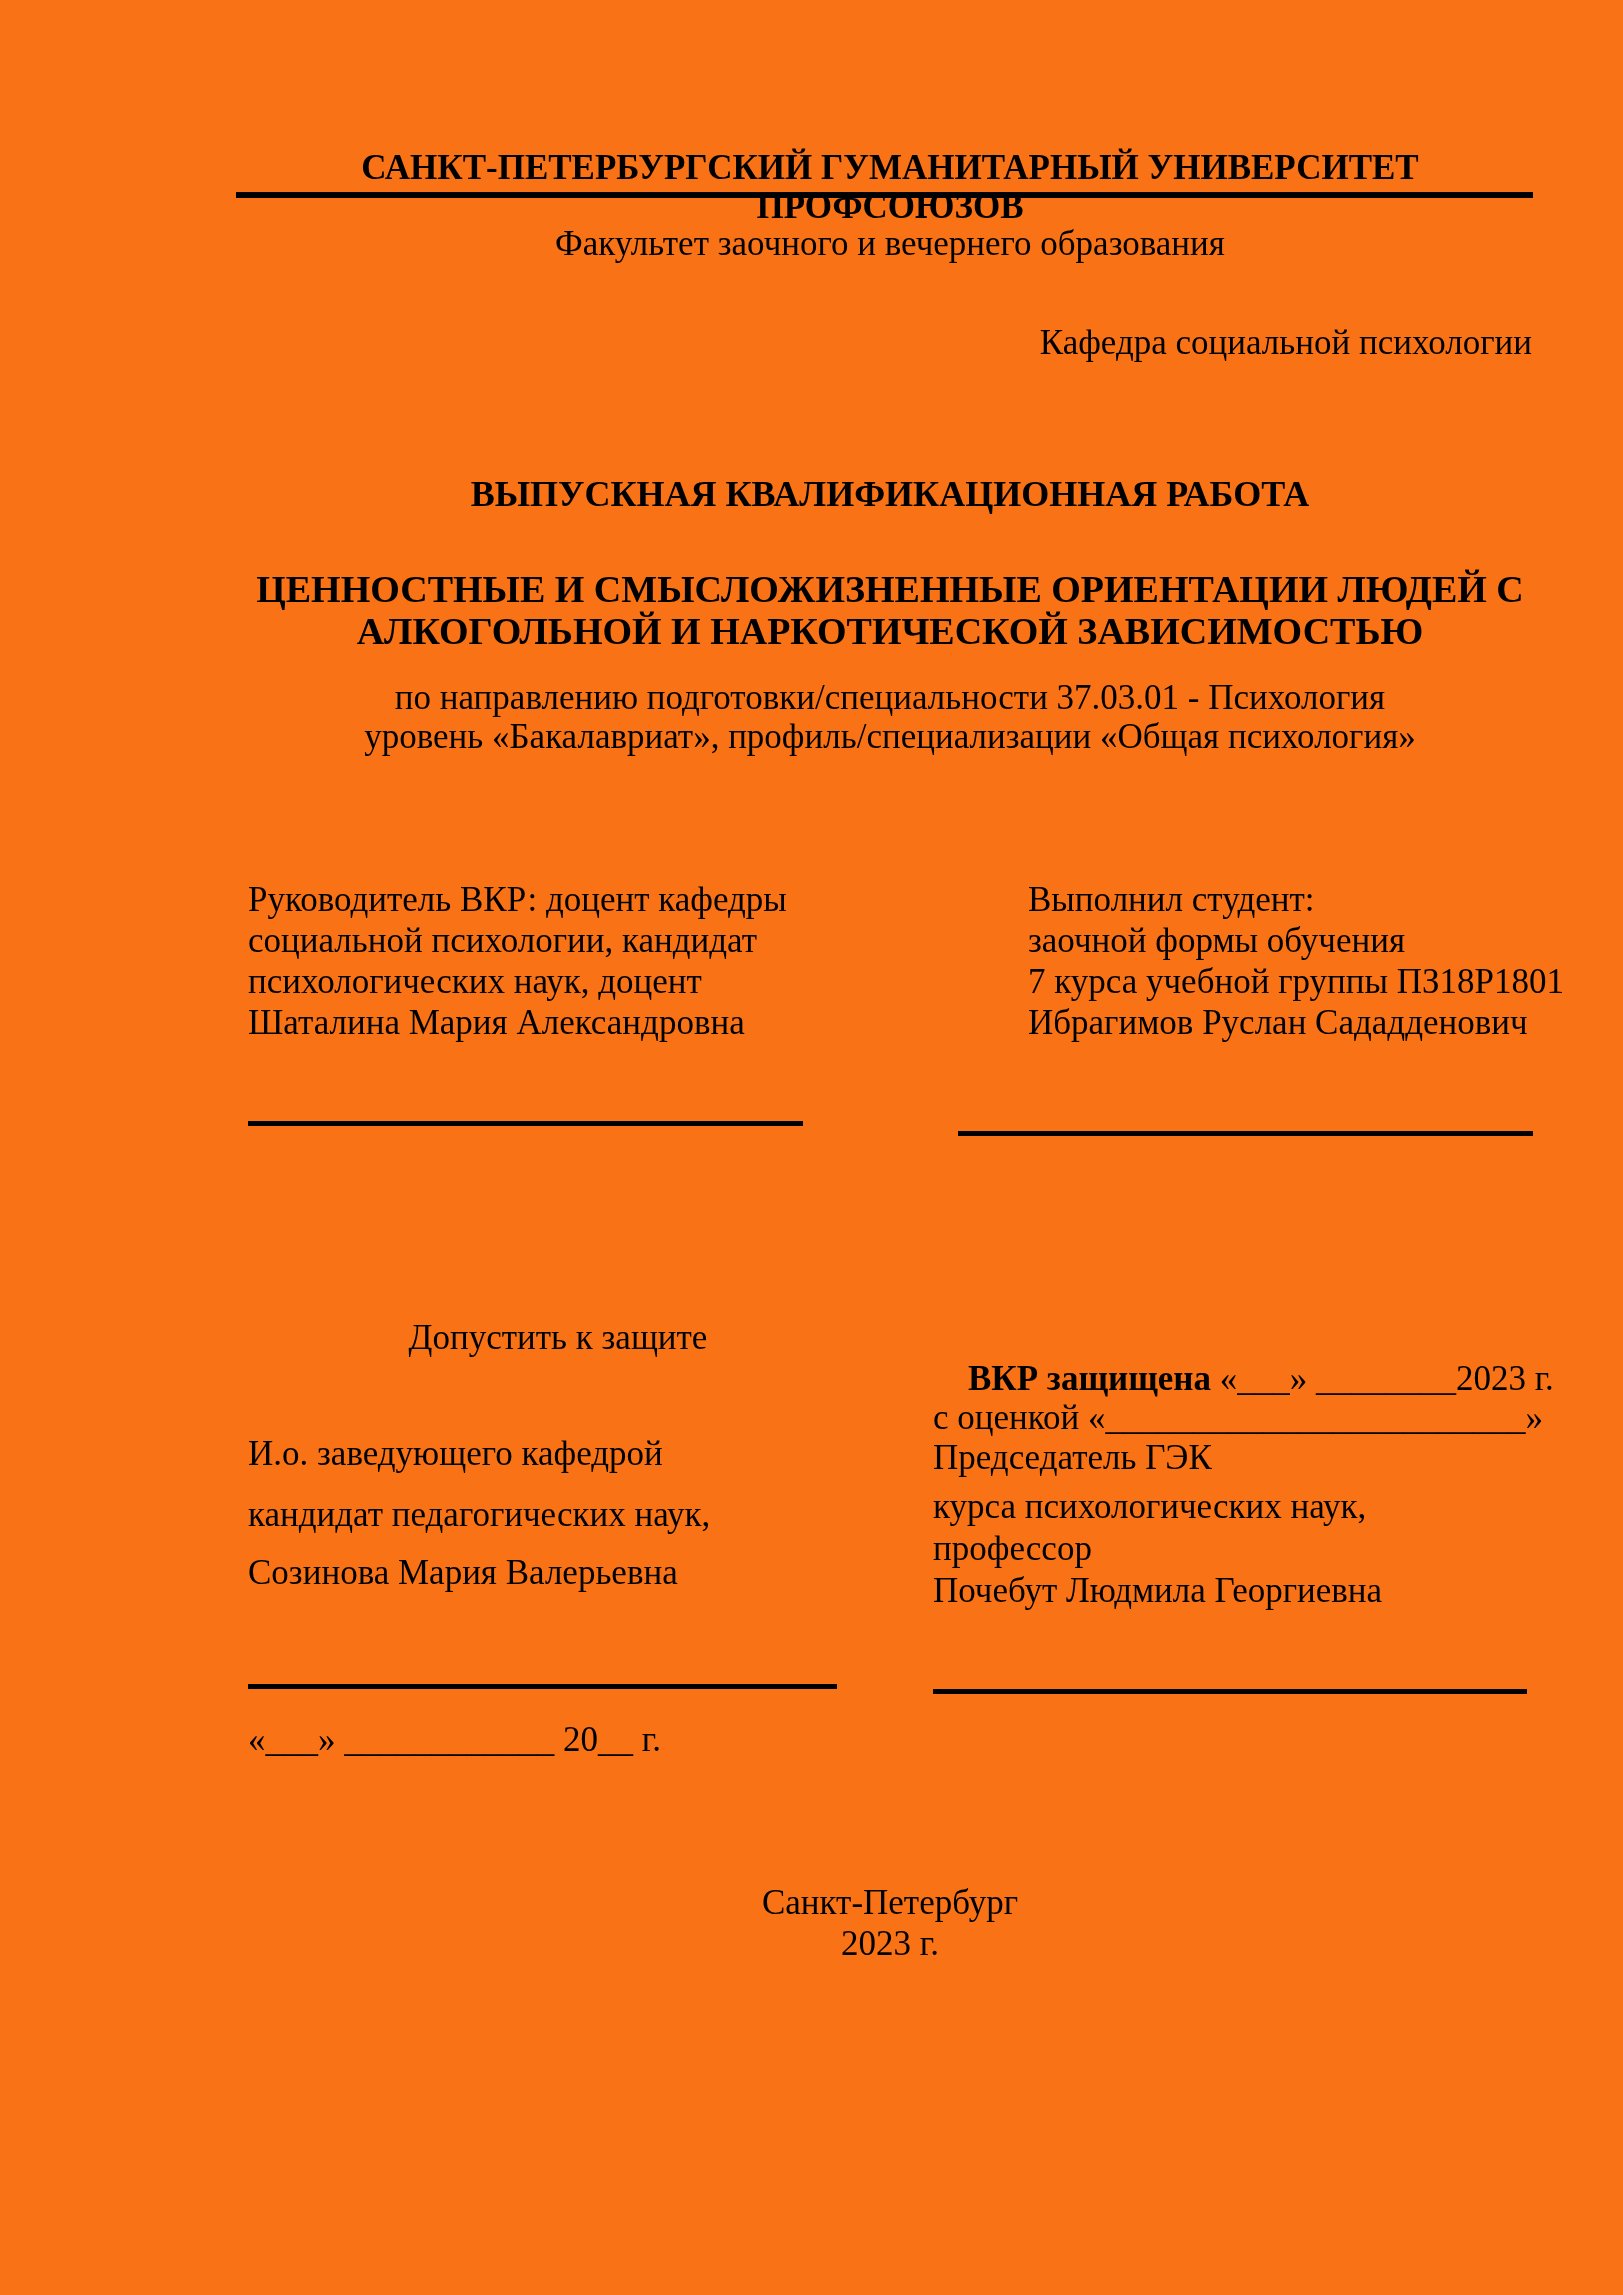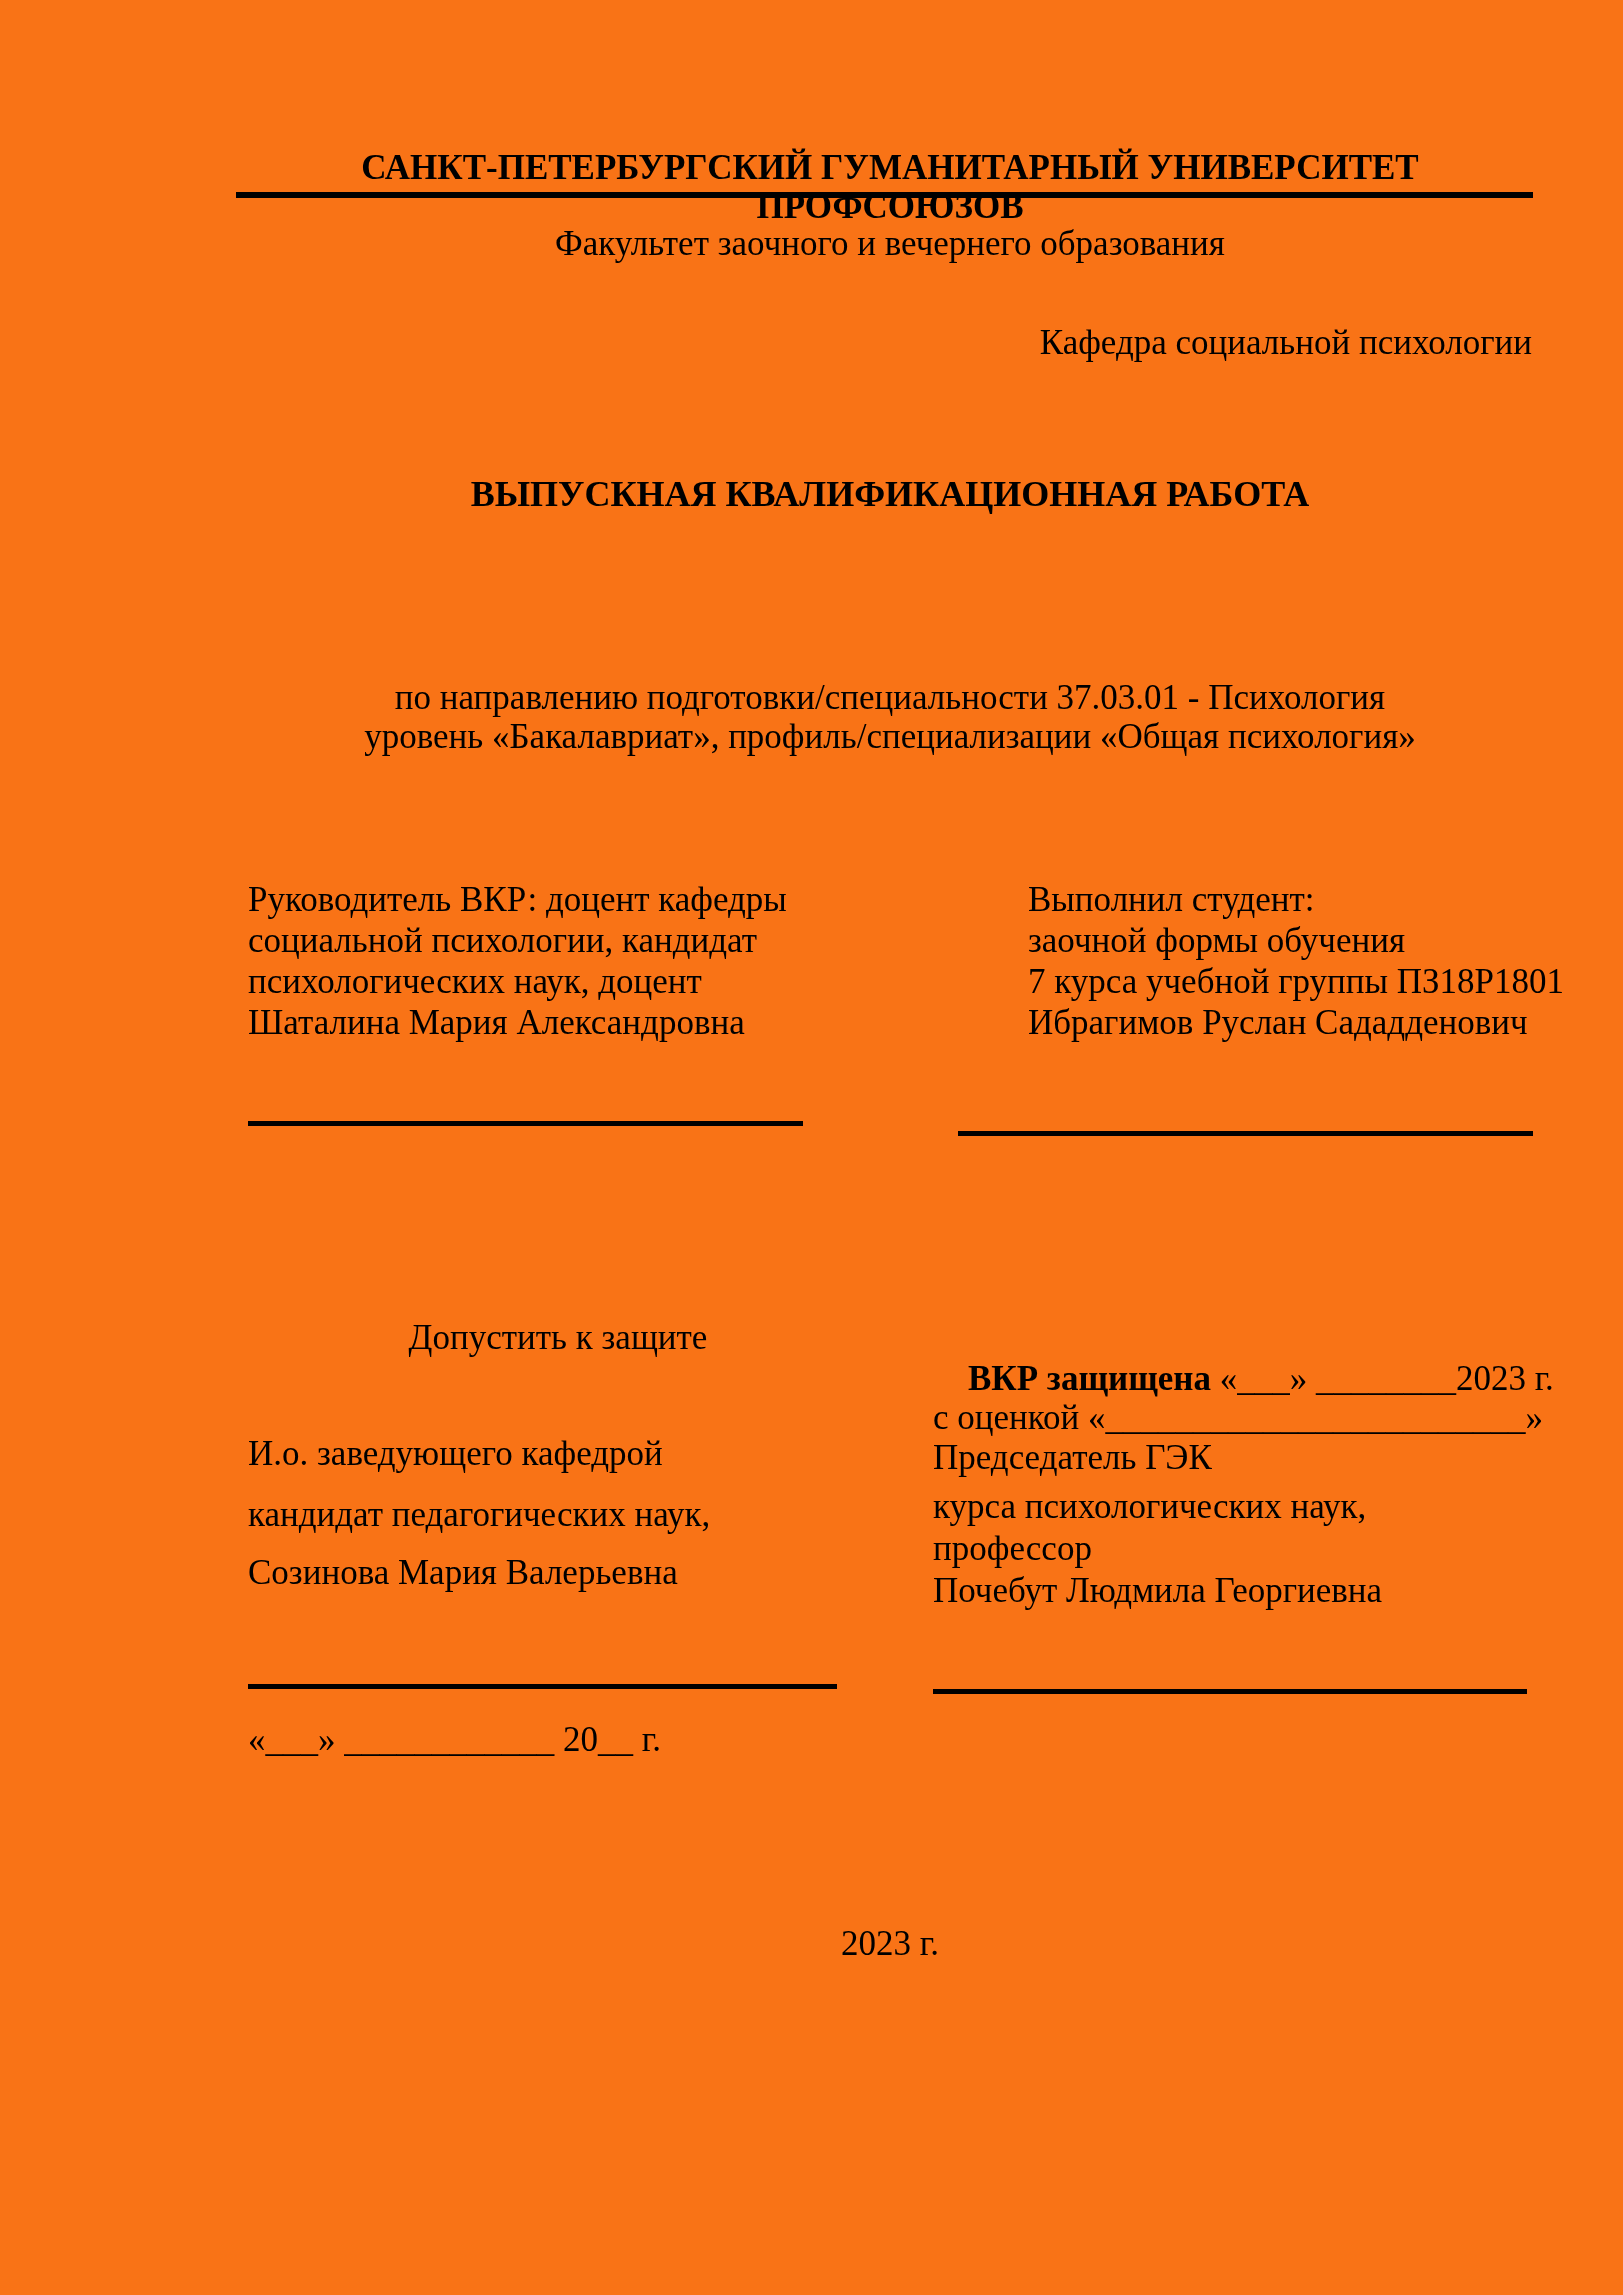--- a/index.html
+++ b/index.html
@@ -65,20 +65,22 @@
 
 <div class="page">
 
   <div class="abs center university">САНКТ-ПЕТЕРБУРГСКИЙ ГУМАНИТАРНЫЙ УНИВЕРСИТЕТ ПРОФСОЮЗОВ</div>
   <div class="abs bar header-rule"></div>
 
   <div class="abs center faculty">Факультет заочного и вечернего образования</div>
   <div class="abs right department">Кафедра социальной психологии</div>
 
   <div class="abs center work-type">ВЫПУСКНАЯ КВАЛИФИКАЦИОННАЯ РАБОТА</div>
+  <div class="abs center thesis-title">ЦЕННОСТНЫЕ И СМЫСЛОЖИЗНЕННЫЕ ОРИЕНТАЦИИ ЛЮДЕЙ С
+АЛКОГОЛЬНОЙ И НАРКОТИЧЕСКОЙ ЗАВИСИМОСТЬЮ</div>
 
   <div class="abs center program">
     <div>по направлению подготовки/специальности 37.03.01 - Психология</div>
     <div>уровень «Бакалавриат», профиль/специализации «Общая психология»</div>
   </div>
 
   <div class="abs supervisor-block">
     <div>Руководитель ВКР: доцент кафедры</div>
     <div>социальной психологии, кандидат</div>
     <div>психологических наук, доцент</div>
@@ -109,16 +111,17 @@
   <div class="abs nowrap head-degree">кандидат педагогических наук,</div>
   <div class="abs nowrap chair-rank">профессор</div>
   <div class="abs nowrap head-name">Созинова Мария Валерьевна</div>
   <div class="abs nowrap chair-name">Почебут Людмила Георгиевна</div>
 
   <div class="abs bar sig-head"></div>
   <div class="abs bar sig-chair"></div>
 
   <div class="abs nowrap date-line">«___» ____________ 20__ г.</div>
 
+  <div class="abs center city">Санкт-Петербург</div>
   <div class="abs center year">2023 г.</div>
 
 </div>
 
 
 </body></html>

